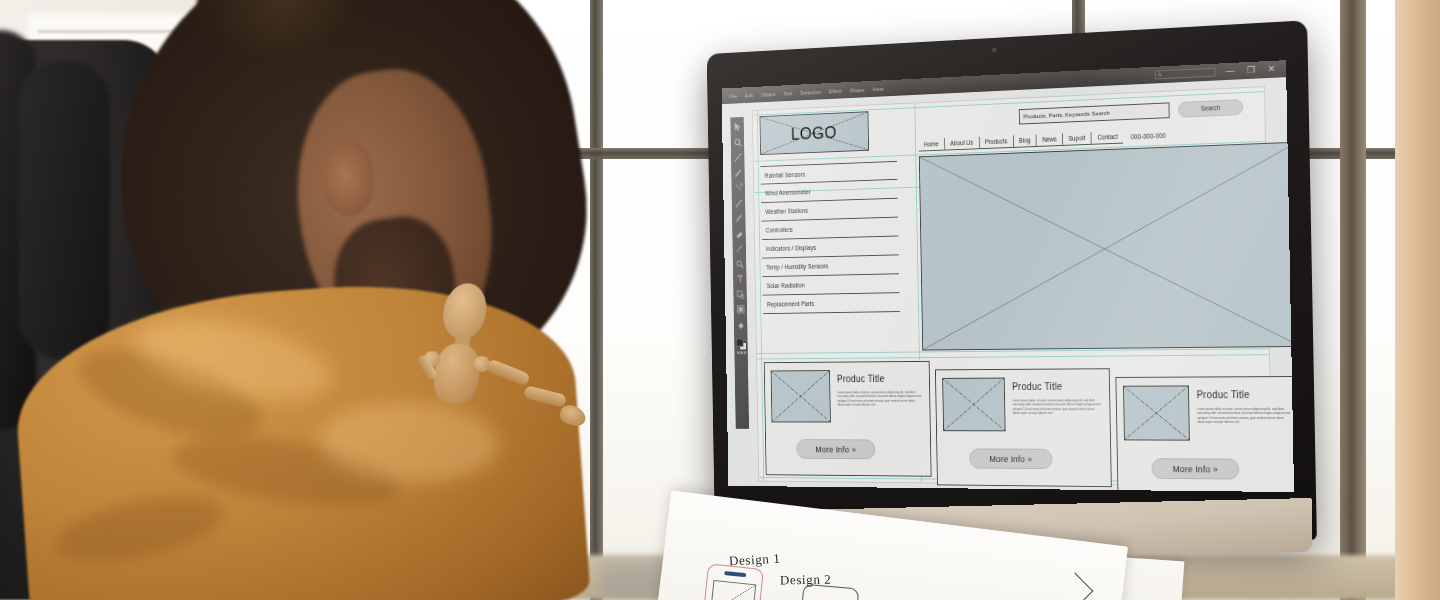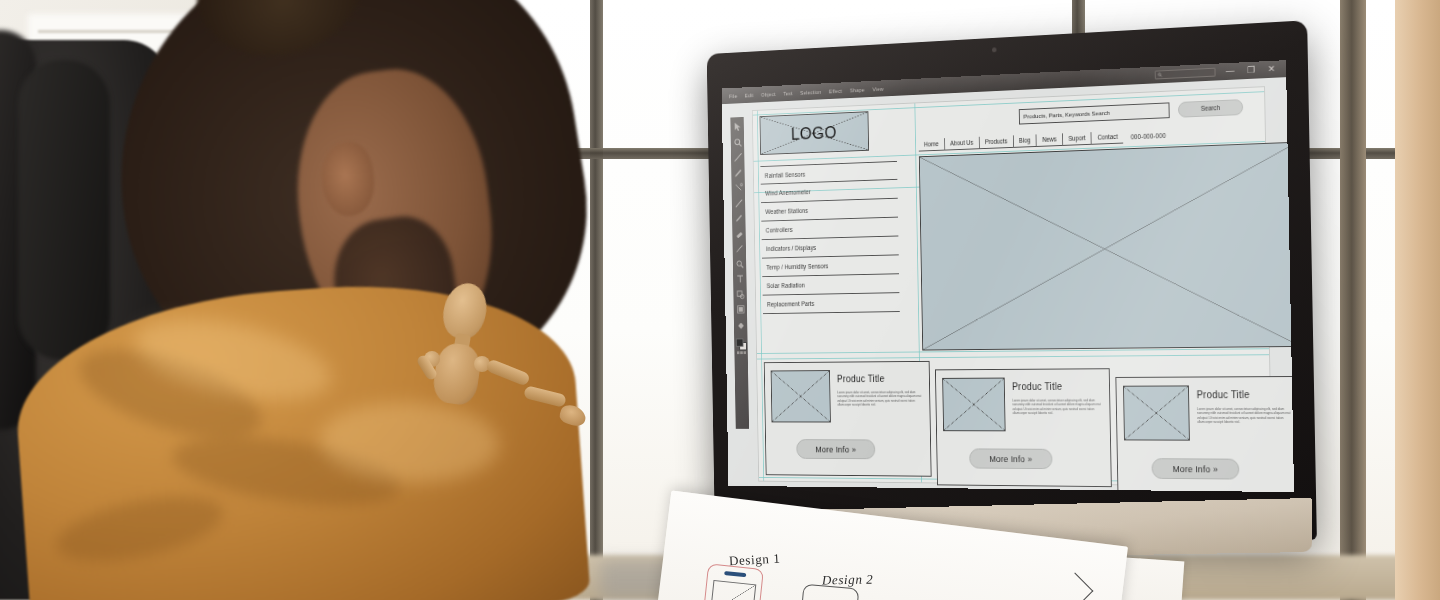--- a/index.html
+++ b/index.html
@@ -639,21 +639,21 @@
           </div>
         </div>
         <div class="screen-glare"></div>
       </div>
     </div>
   </div>
 
   <div class="paper2"></div>
   <div class="paper"></div>
   <div class="sketch-label" style="left:729px;top:552px;">Design 1</div>
-  <div class="sketch-label" style="left:822px;top:572px;transform:rotate(-1deg);font-style:italic;">Design 2</div>
+  <div class="sketch-label" style="left:780px;top:572px;transform:rotate(-1deg);">Design 2</div>
   <div class="phone-sketch" style="left:704px;top:566px;transform:rotate(6deg);">
     <span class="phone-notch"></span>
     <span class="phone-inner"></span>
   </div>
   <div class="phone-sketch gray" style="left:800px;top:586px;transform:rotate(5deg);">
     
   </div>
   <div class="arrow-sketch"></div>
 
 </div>

